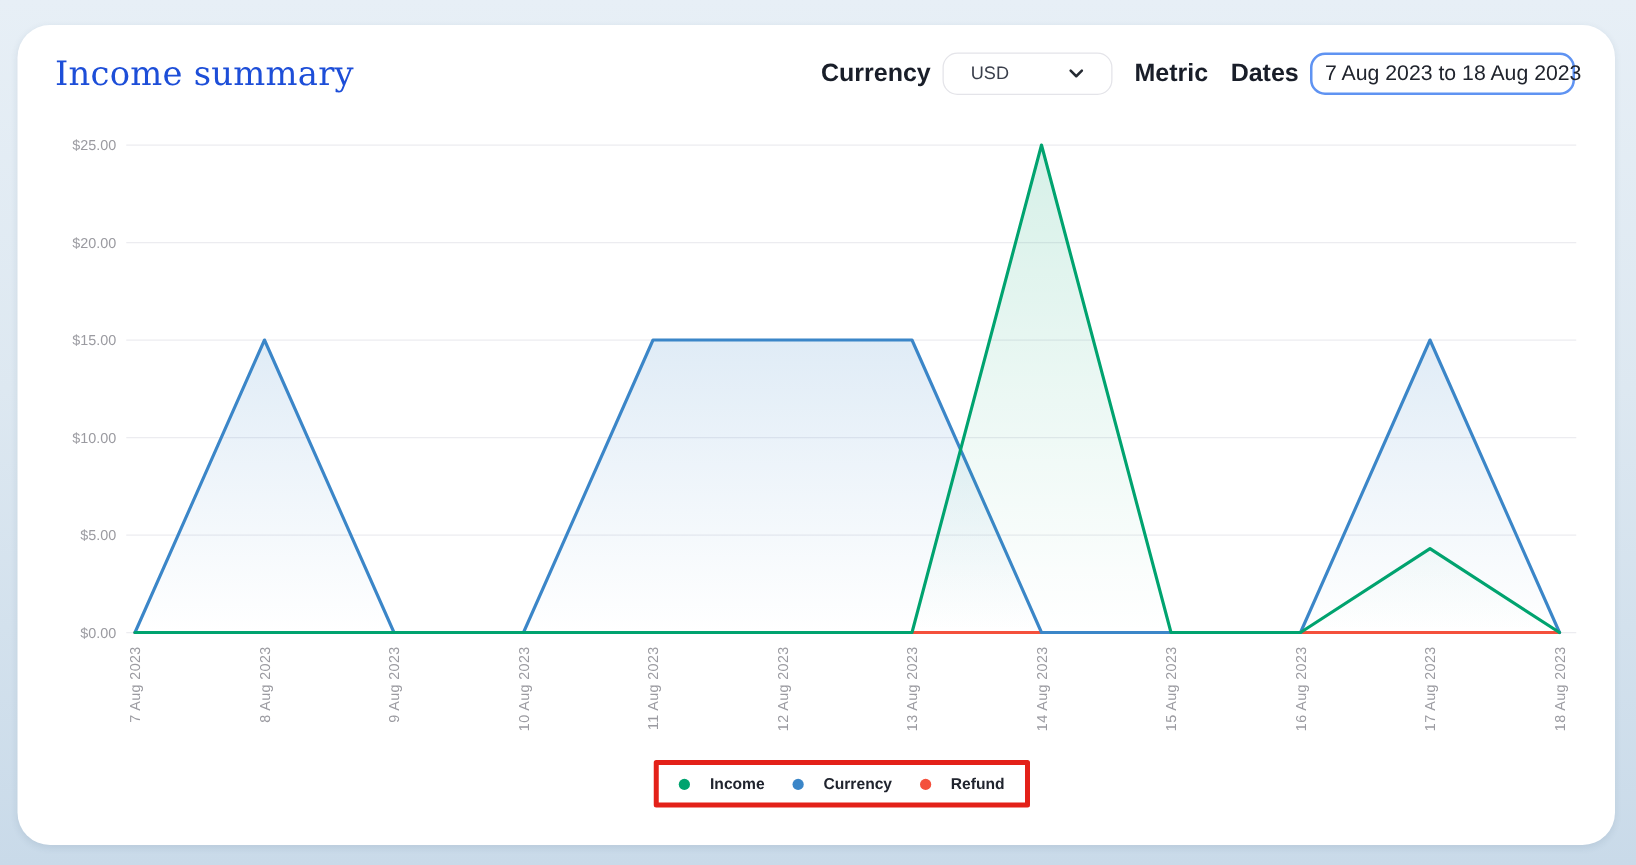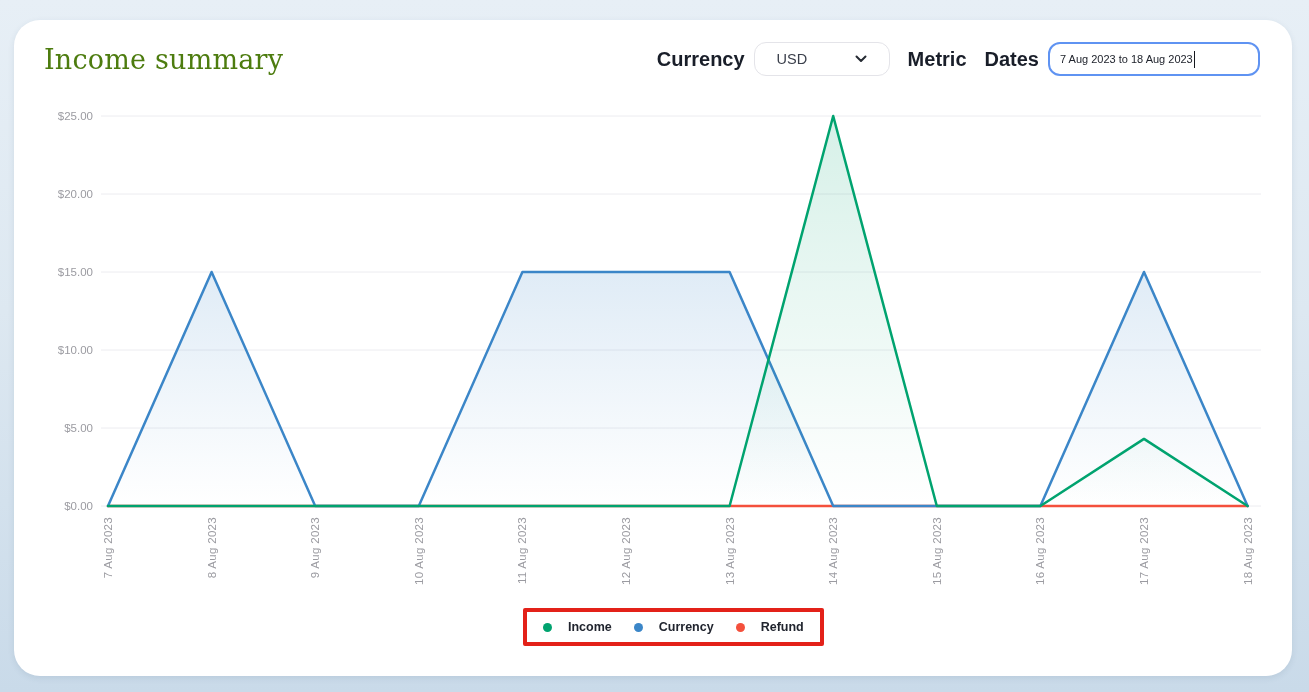--- a/index.html
+++ b/index.html
@@ -14,34 +14,34 @@
     background:#ffffff; border-radius:26px;
     box-shadow: 0 2px 6px rgba(40,70,100,0.10);
   }
   .card-header {
     position:relative; z-index:2;
     display:flex; align-items:center; justify-content:space-between;
     padding:22px 32px 0 30px;
   }
   .title {
     margin:0; font-family:"DejaVu Serif","Liberation Serif",serif;
-    font-size:27px; font-weight:500; color:#4d7c0f; letter-spacing:0.2px;
+    font-size:27px; font-weight:500; color:#1d4ed8; letter-spacing:0.2px;
   }
   .controls { display:flex; align-items:center; gap:18px; }
   .control-group { display:flex; align-items:center; gap:9px; }
   .control-label { font-weight:700; font-size:20px; color:#191e29; }
   .select {
     width:136px; height:34px; border:1px solid #e4e4e9; border-radius:12px;
     background:#fff; display:flex; align-items:center; justify-content:space-between;
     padding:0 22px; font-size:14.5px; color:#3a3f4b; cursor:pointer;
   }
   .date-input {
     width:212px; height:34px; border:2px solid #5f93f2; border-radius:12px;
     background:#fff; display:flex; align-items:center;
-    padding:0 10px; font-size:11px; color:#20242d; white-space:nowrap;
+    padding:0 10px; font-size:17px; color:#20242d; white-space:nowrap;
   }
   .caret { display:inline-block; width:1.5px; height:17px; background:#15181d; margin-left:1px; }
   svg.chart { position:absolute; left:0; top:0; z-index:1; }
   .ytick { font-size:11.5px; fill:#9b9ba1; font-family:"Liberation Sans",sans-serif; }
   .xtick { font-size:11.5px; fill:#9b9ba1; font-family:"Liberation Sans",sans-serif; letter-spacing:0.3px; }
   .legend-box {
     position:absolute; left:509px; top:588px; z-index:3;
     border:4px solid #e32119; border-radius:2px; background:#fff;
   }
   .legend { display:flex; align-items:center; gap:22px; padding:8px 16px; }

